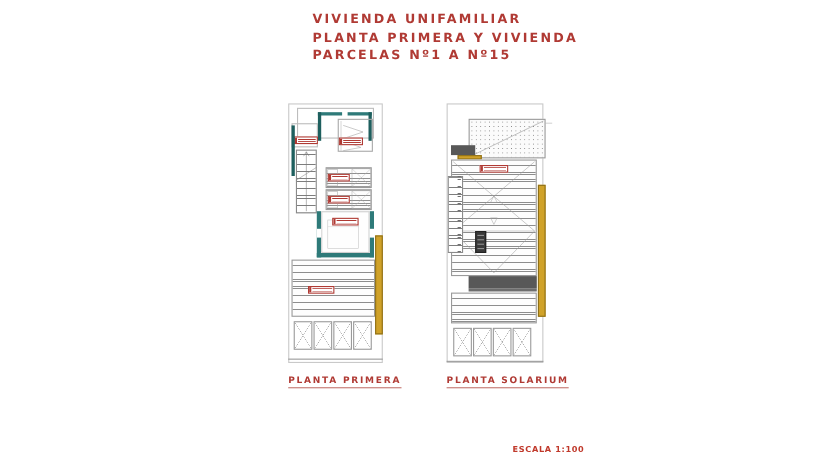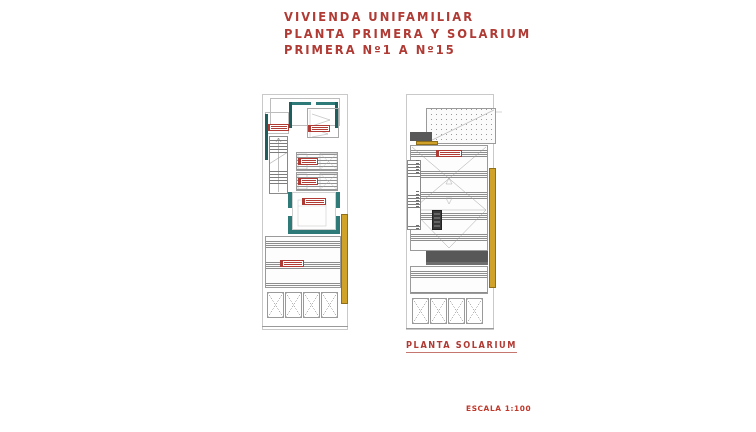--- a/index.html
+++ b/index.html
@@ -117,22 +117,22 @@
   }
   svg.diag{position:absolute;left:0;top:0;overflow:visible;}
 </style>
 </head>
 <body>
 
 <div class="sheet">
 
   <div class="title-block">
     <div class="title-line">VIVIENDA UNIFAMILIAR</div>
-    <div class="title-line">PLANTA PRIMERA Y SOLARIUM</div>
-    <div class="title-line">PRIMERA Nº1 A Nº15</div>
+    <div class="title-line">PLANTA PRIMERA Y VIVIENDA</div>
+    <div class="title-line">PARCELAS Nº1 A Nº15</div>
   </div>
 
   <div class="plan" id="plan-first">
 
     <div class="g outline" style="left:4px;top:2px;width:86px;height:236px;border-color:#c9c9c9;"></div>
 
     <div class="g outline" style="left:12px;top:6px;width:70px;height:28px;border-color:#bdbdbd;"></div>
 
     <div class="g wall" style="left:31px;top:10px;width:22px;height:3.4px;"></div>
     <div class="g wall" style="left:58px;top:10px;width:22px;height:3.4px;"></div>
@@ -273,17 +273,18 @@
     <div class="g outline hatch-h" style="left:6px;top:174px;width:78px;height:28px;"></div>
 
     <div class="g xpanel" style="left:8px;top:206px;width:17px;height:26px;"></div>
     <div class="g xpanel" style="left:26px;top:206px;width:17px;height:26px;"></div>
     <div class="g xpanel" style="left:44px;top:206px;width:17px;height:26px;"></div>
     <div class="g xpanel" style="left:62px;top:206px;width:17px;height:26px;"></div>
 
     <div class="g thinline" style="left:2px;top:236px;width:88px;height:.6px;"></div>
   </div>
 
+  <div class="plan-caption" id="cap-first">PLANTA PRIMERA</div>
   <div class="plan-caption" id="cap-sol">PLANTA SOLARIUM</div>
 
   <div class="scale-note">ESCALA 1:100</div>
 
 </div>
 
 </body></html>

